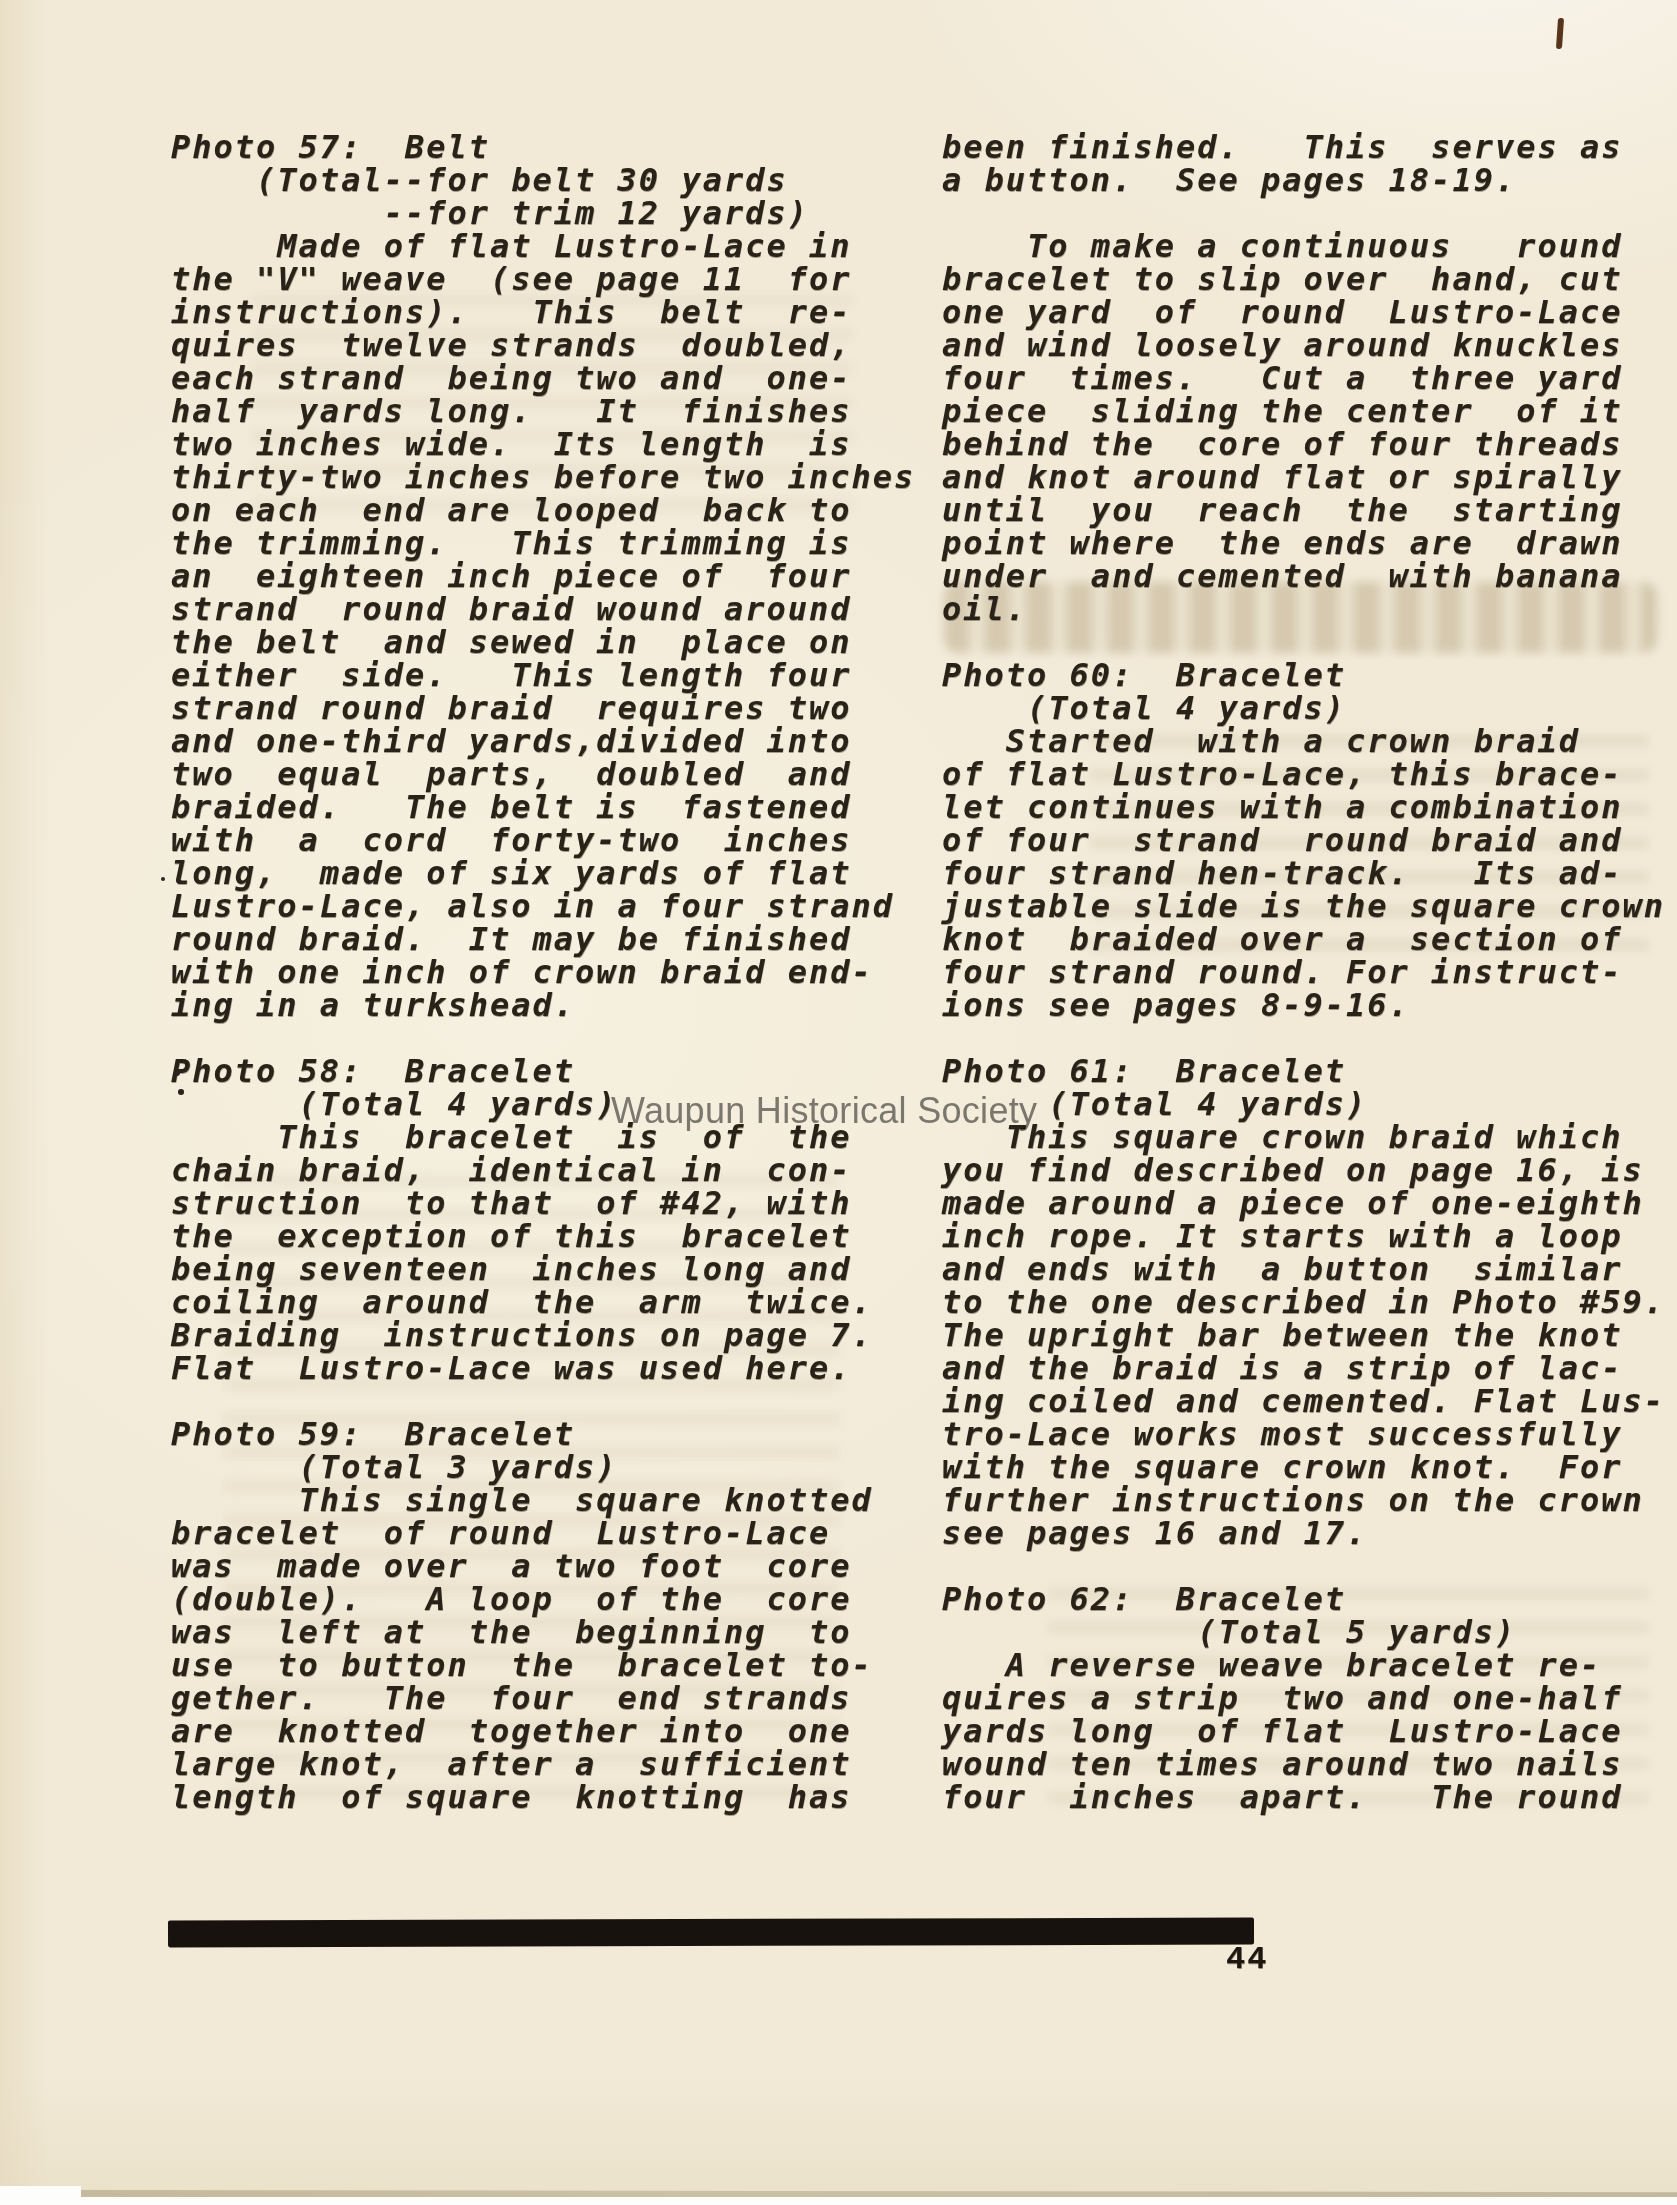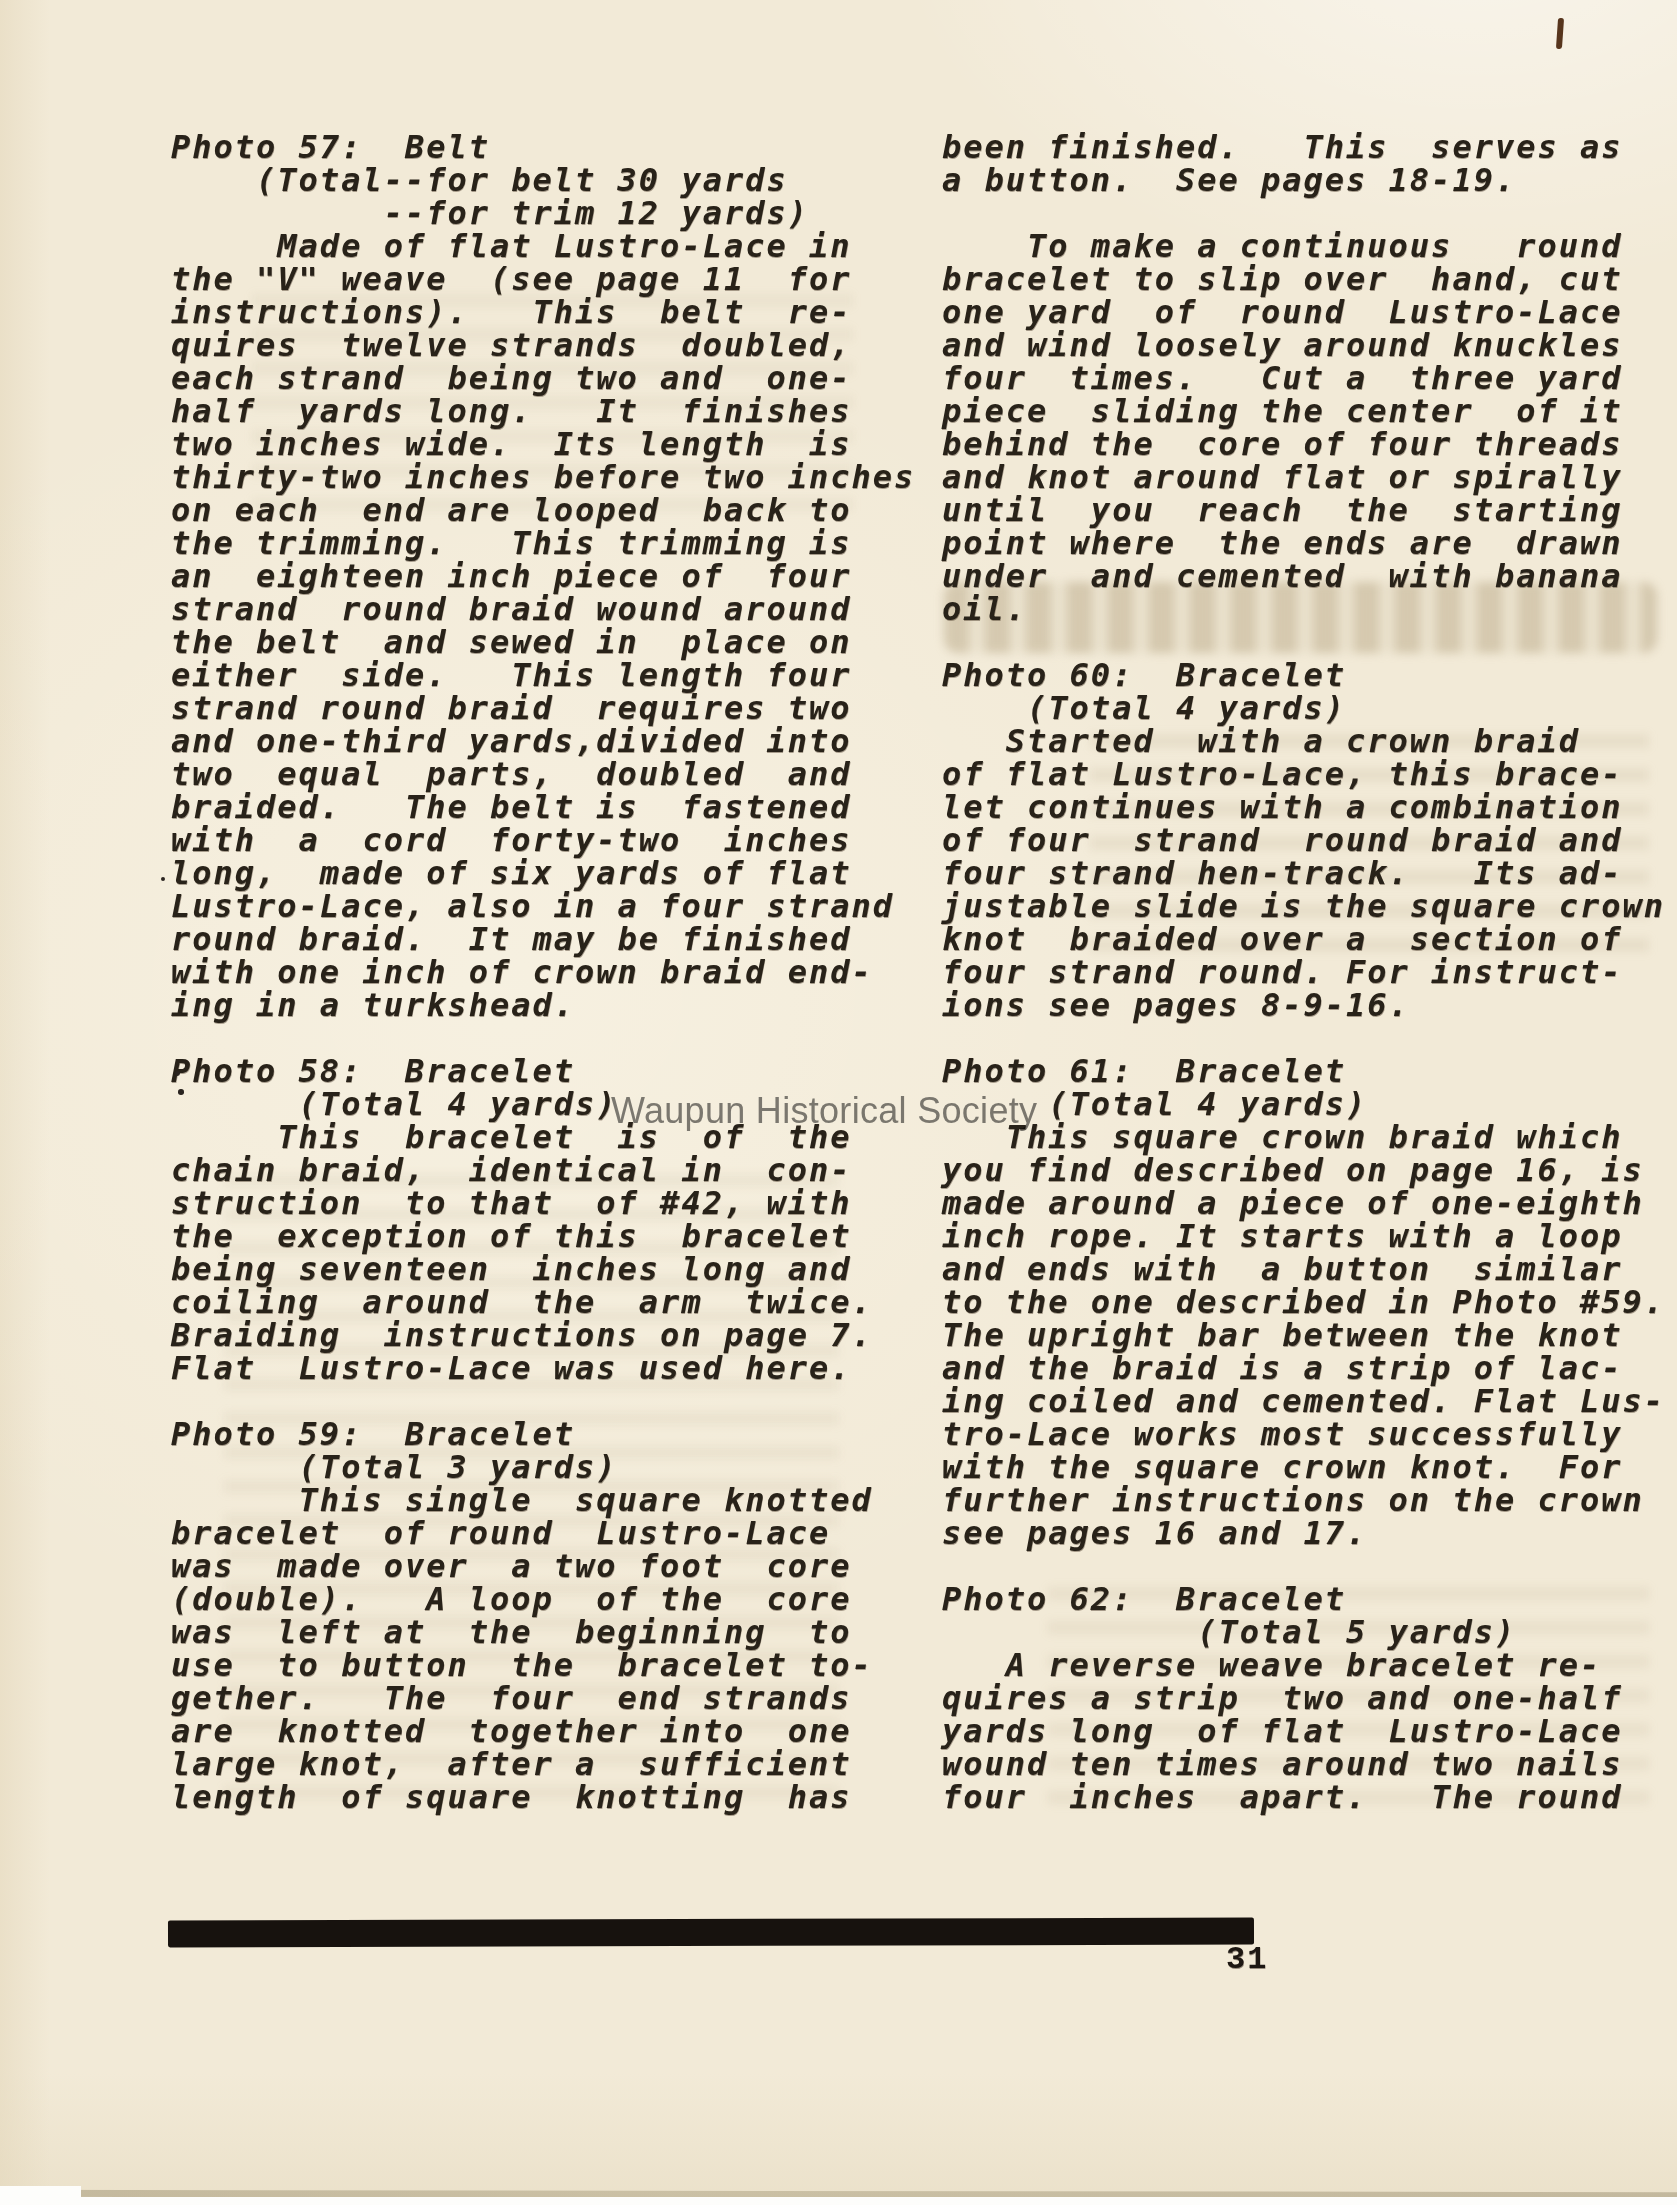--- a/index.html
+++ b/index.html
@@ -230,21 +230,21 @@
    A reverse weave bracelet re-
 quires a strip  two and one-half
 yards long  of flat  Lustro-Lace
 wound ten times around two nails
 four  inches  apart.   The round</pre>
 
   <div class="watermark">Waupun Historical Society</div>
 
   <div class="rule"></div>
 
-  <div class="pagenum">31</div>
+  <div class="pagenum">44</div>
 
   <div class="speck"></div>
   <div class="dot dot-1"></div>
   <div class="dot dot-2"></div>
   <div class="dot dot-3"></div>
 
   <div class="bottom-edge"></div>
   <div class="bottom-white"></div>
   <div class="bottom-white-corner"></div>
 </div>

